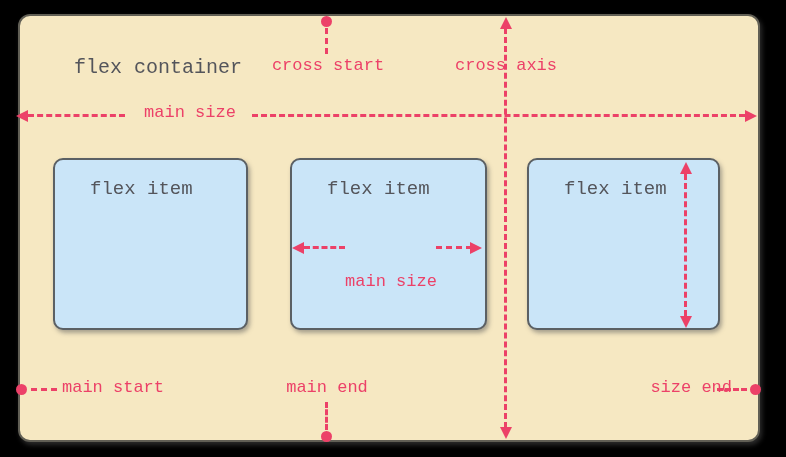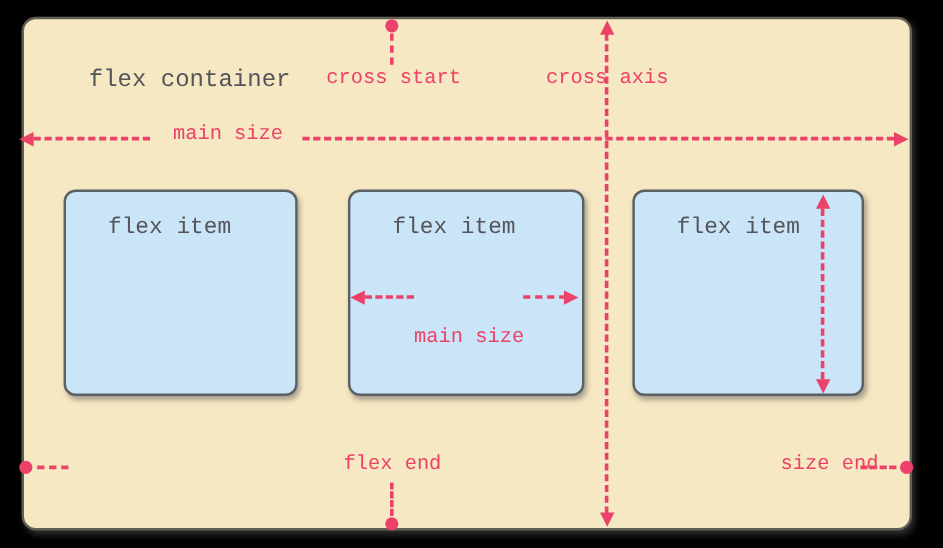--- a/index.html
+++ b/index.html
@@ -122,26 +122,27 @@
 
   <div class="tri tri-up cross-axis-arrow-up"></div>
   <div class="dash-v cross-axis-line"></div>
   <div class="plabel centered cross-axis-label">cross axis</div>
   <div class="tri tri-down cross-axis-arrow-down"></div>
 
   <div class="dot cross-start-dot"></div>
   <div class="dash-v cross-start-stem"></div>
   <div class="plabel centered cross-start-label">cross start</div>
 
-  <div class="plabel centered cross-end-label">flex end</div>
+  <div class="plabel centered cross-end-label">main end</div>
   <div class="dash-v cross-end-stem"></div>
   <div class="dot cross-end-dot"></div>
 
   <div class="dot main-start-dot"></div>
   <div class="dash-h main-start-dashes"></div>
+  <div class="plabel main-start-label">main start</div>
 
   <div class="plabel main-end-label">size end</div>
   <div class="dash-h main-end-dashes"></div>
   <div class="dot main-end-dot"></div>
 
   <div class="tri tri-left main-size-arrow-left"></div>
   <div class="dash-h main-size-seg-left"></div>
   <div class="plabel centered main-size-label">main size</div>
   <div class="dash-h main-size-seg-right"></div>
   <div class="tri tri-right main-size-arrow-right"></div>

